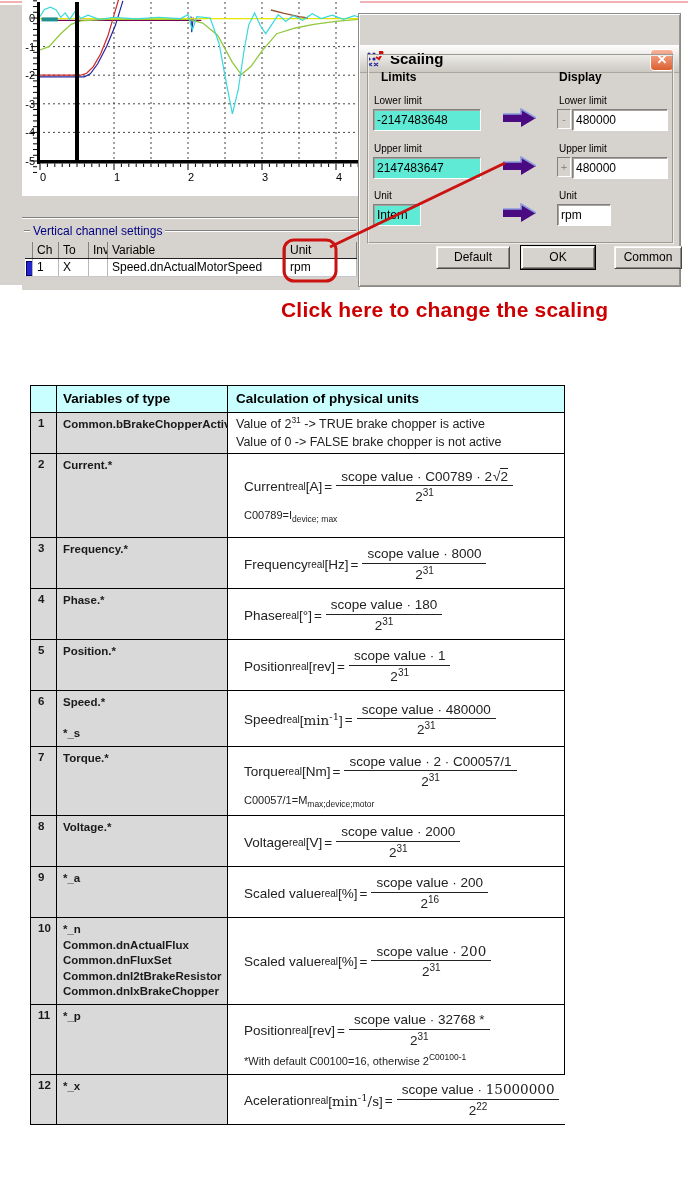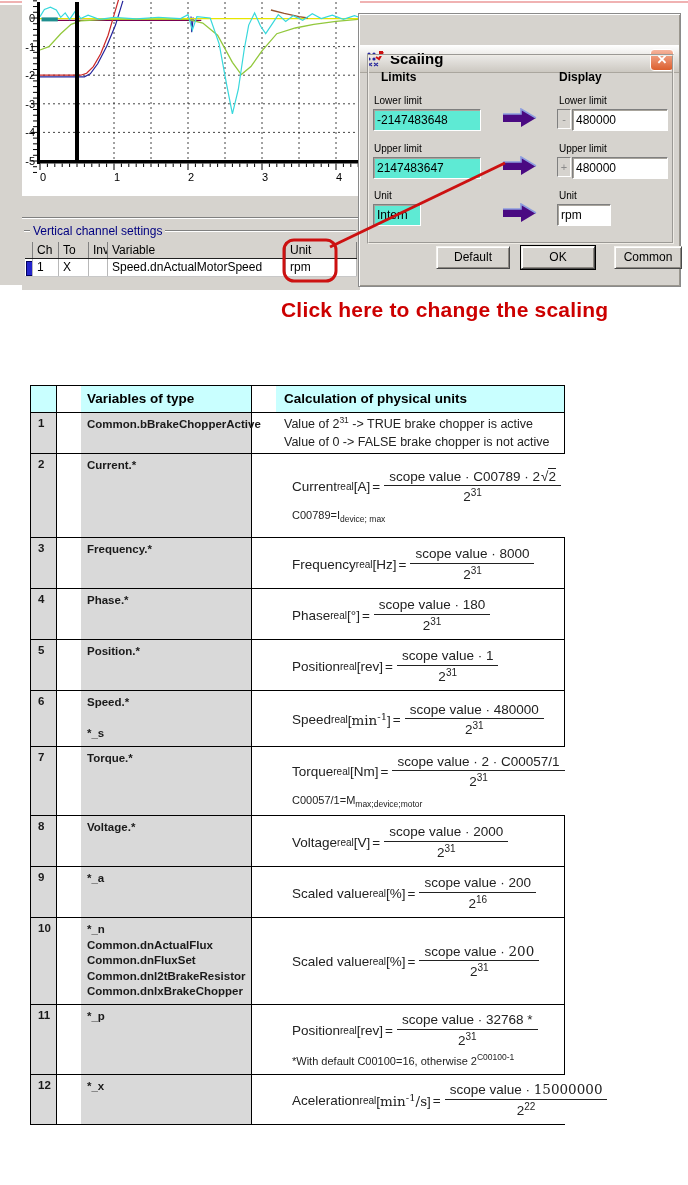--- a/index.html
+++ b/index.html
@@ -52,21 +52,21 @@
        box-shadow:inset 1px 1px 0 #fff,inset -1px -1px 0 #8c8882;cursor:default;}
   .btn-ok{box-shadow:0 0 0 1px #000,inset 1px 1px 0 #fff,inset -1px -1px 0 #8c8882;}
 
   
   .annot-svg{position:absolute;left:0;top:0;z-index:50;pointer-events:none;}
   .red-caption{position:absolute;left:281px;top:298px;font-size:21px;font-weight:bold;color:#cc0000;
                letter-spacing:0.2px;white-space:nowrap;z-index:5;}
 
   
   .doc-table{position:absolute;left:30px;top:385px;width:533px;border:1px solid #000;z-index:3;}
-  .trow{display:flex;border-bottom:1px solid #000;box-sizing:border-box;gap:24px;}
+  .trow{display:flex;border-bottom:1px solid #000;box-sizing:border-box;}
   .trow:last-child{border-bottom:none;}
   .c-num{width:26px;flex:0 0 26px;background:#d9d9d9;border-right:1px solid #000;
          font-weight:bold;font-size:11.5px;padding:4px 0 0 7px;box-sizing:border-box;color:#1a1a1a;}
   .c-vars{width:171px;flex:0 0 171px;background:#d9d9d9;border-right:1px solid #000;
           font-weight:bold;font-size:11.5px;line-height:1.35;padding:4px 6px;box-sizing:border-box;color:#1a1a1a;}
   .c-calc{flex:1;background:#fff;padding:2px 8px;display:flex;flex-direction:column;justify-content:center;
           box-sizing:border-box;color:#222;}
   .thead .c-vars,.thead .c-num{background:#c9ffff;}
   .thead .c-calchead{flex:1;background:#c9ffff;padding:5px 8px;box-sizing:border-box;}
   .thead .hdr{font-size:13.5px;font-weight:bold;color:#000;}

